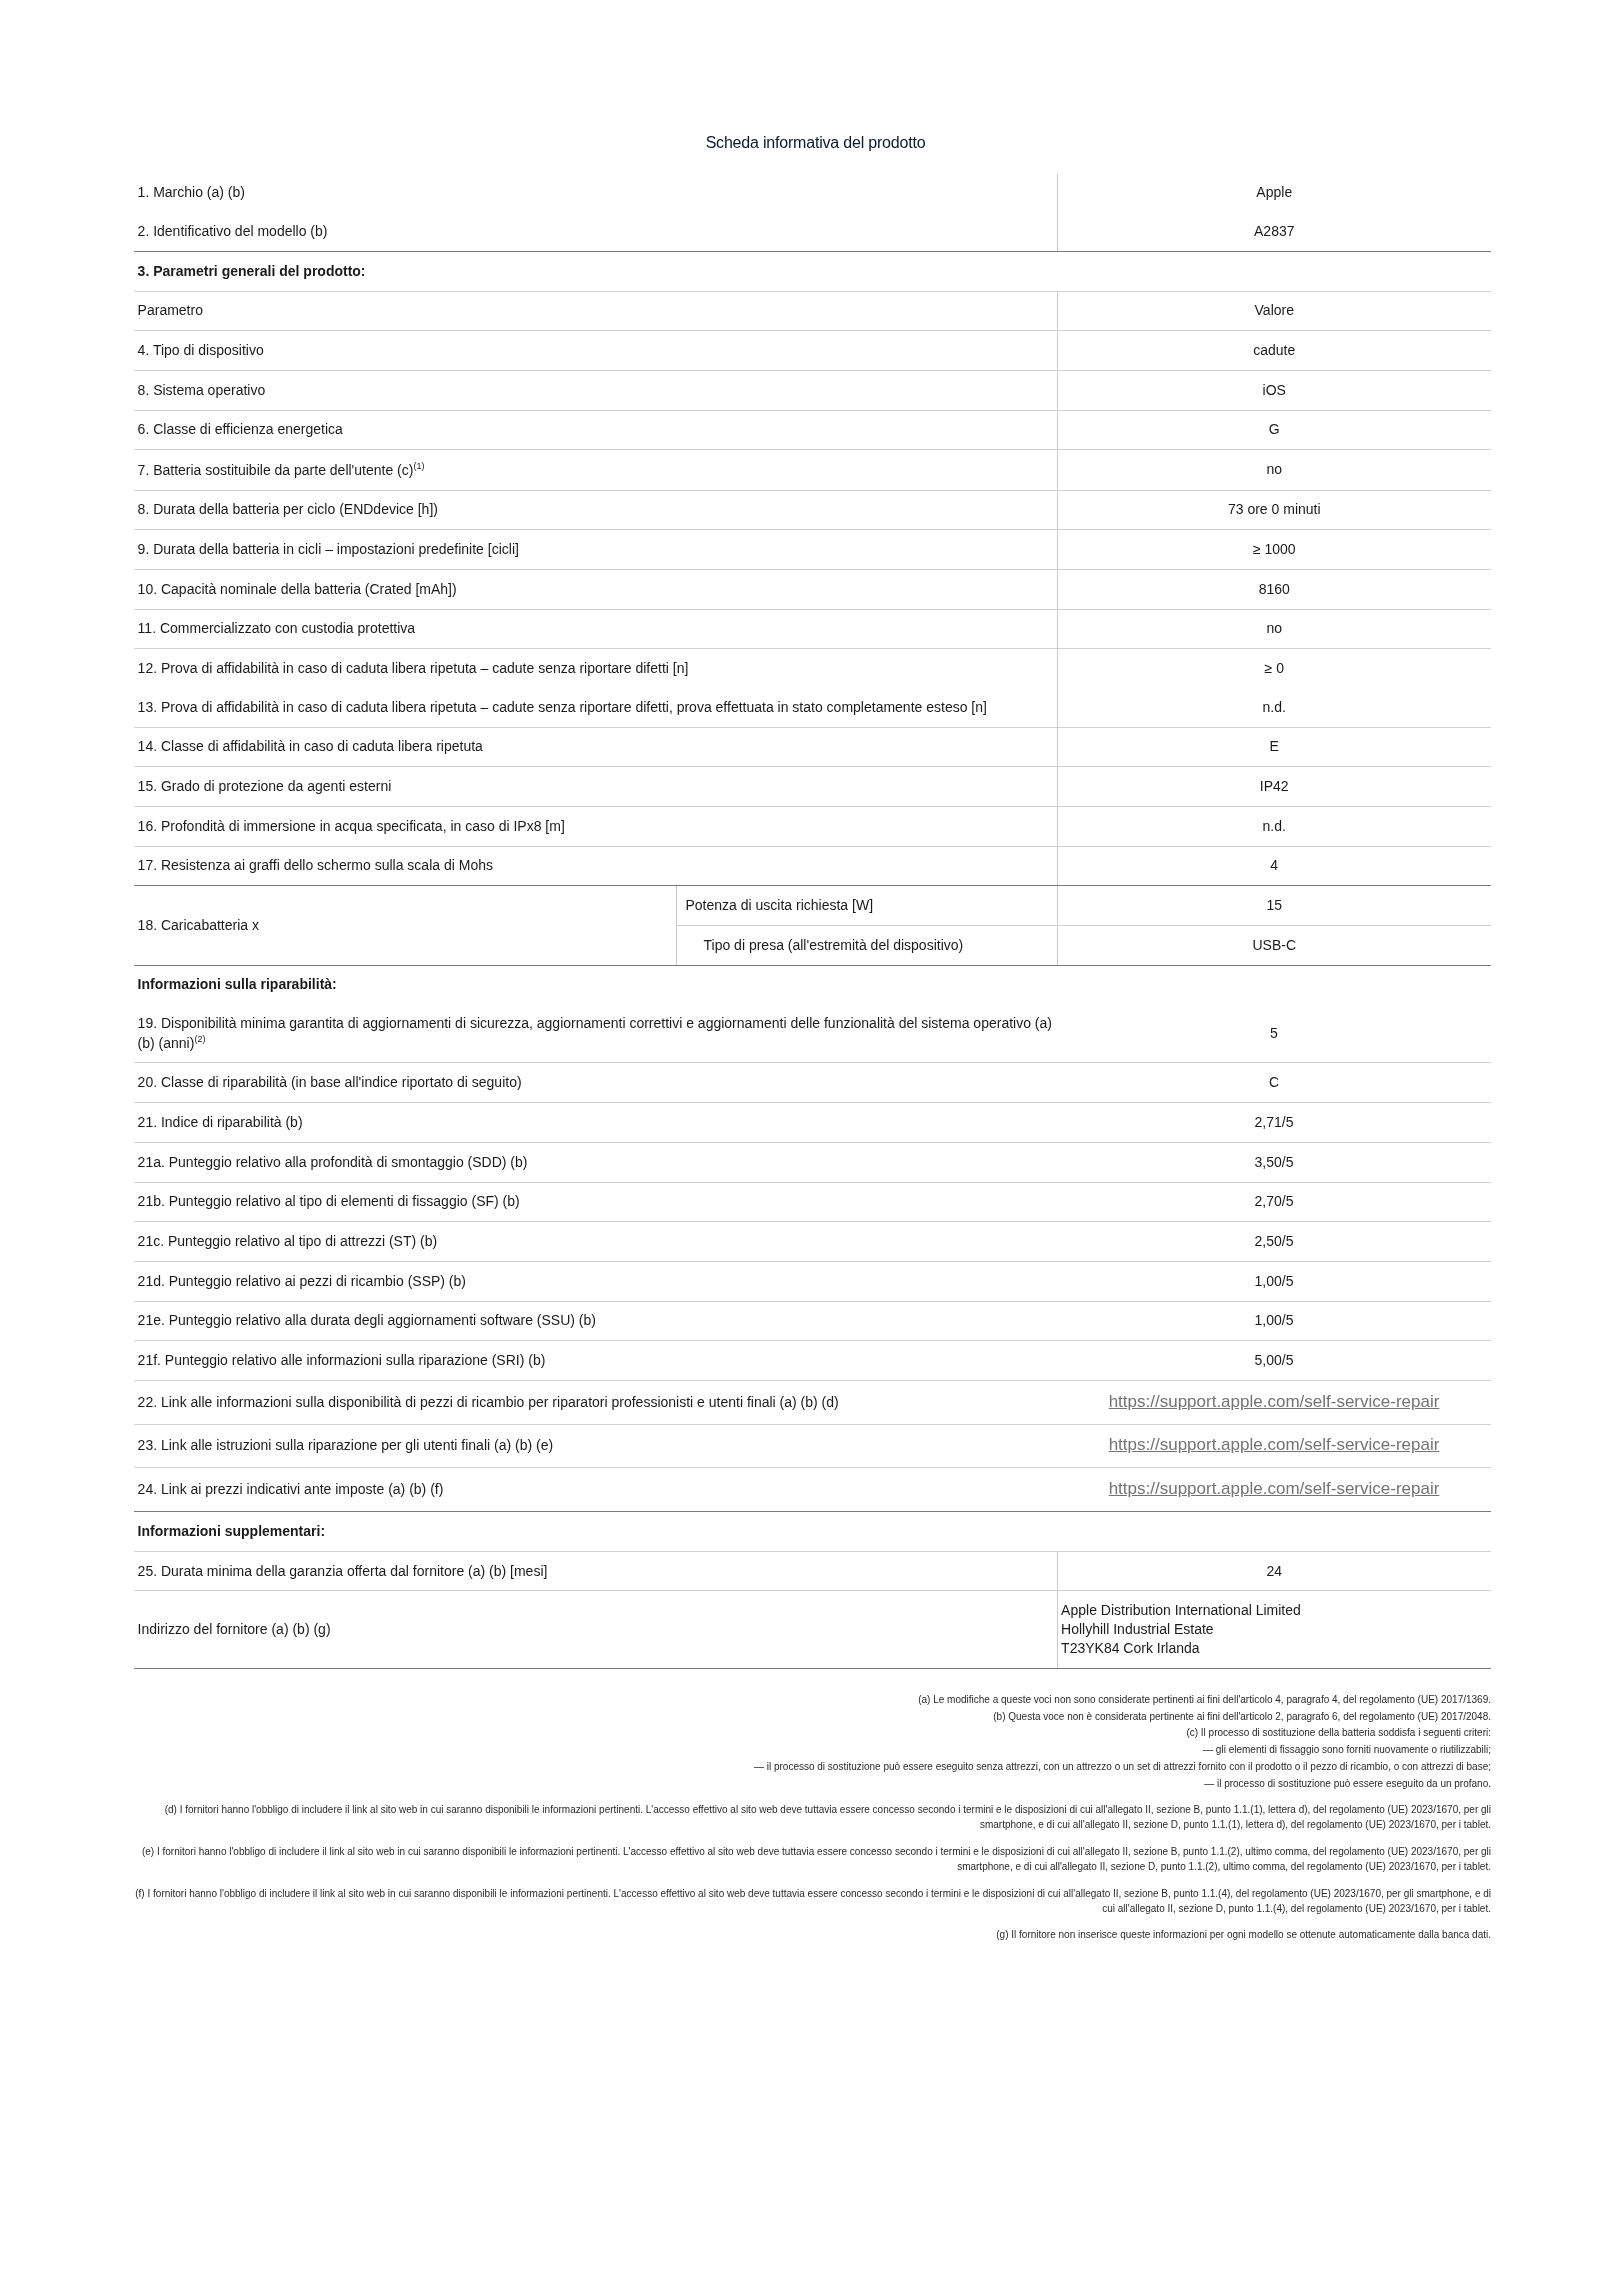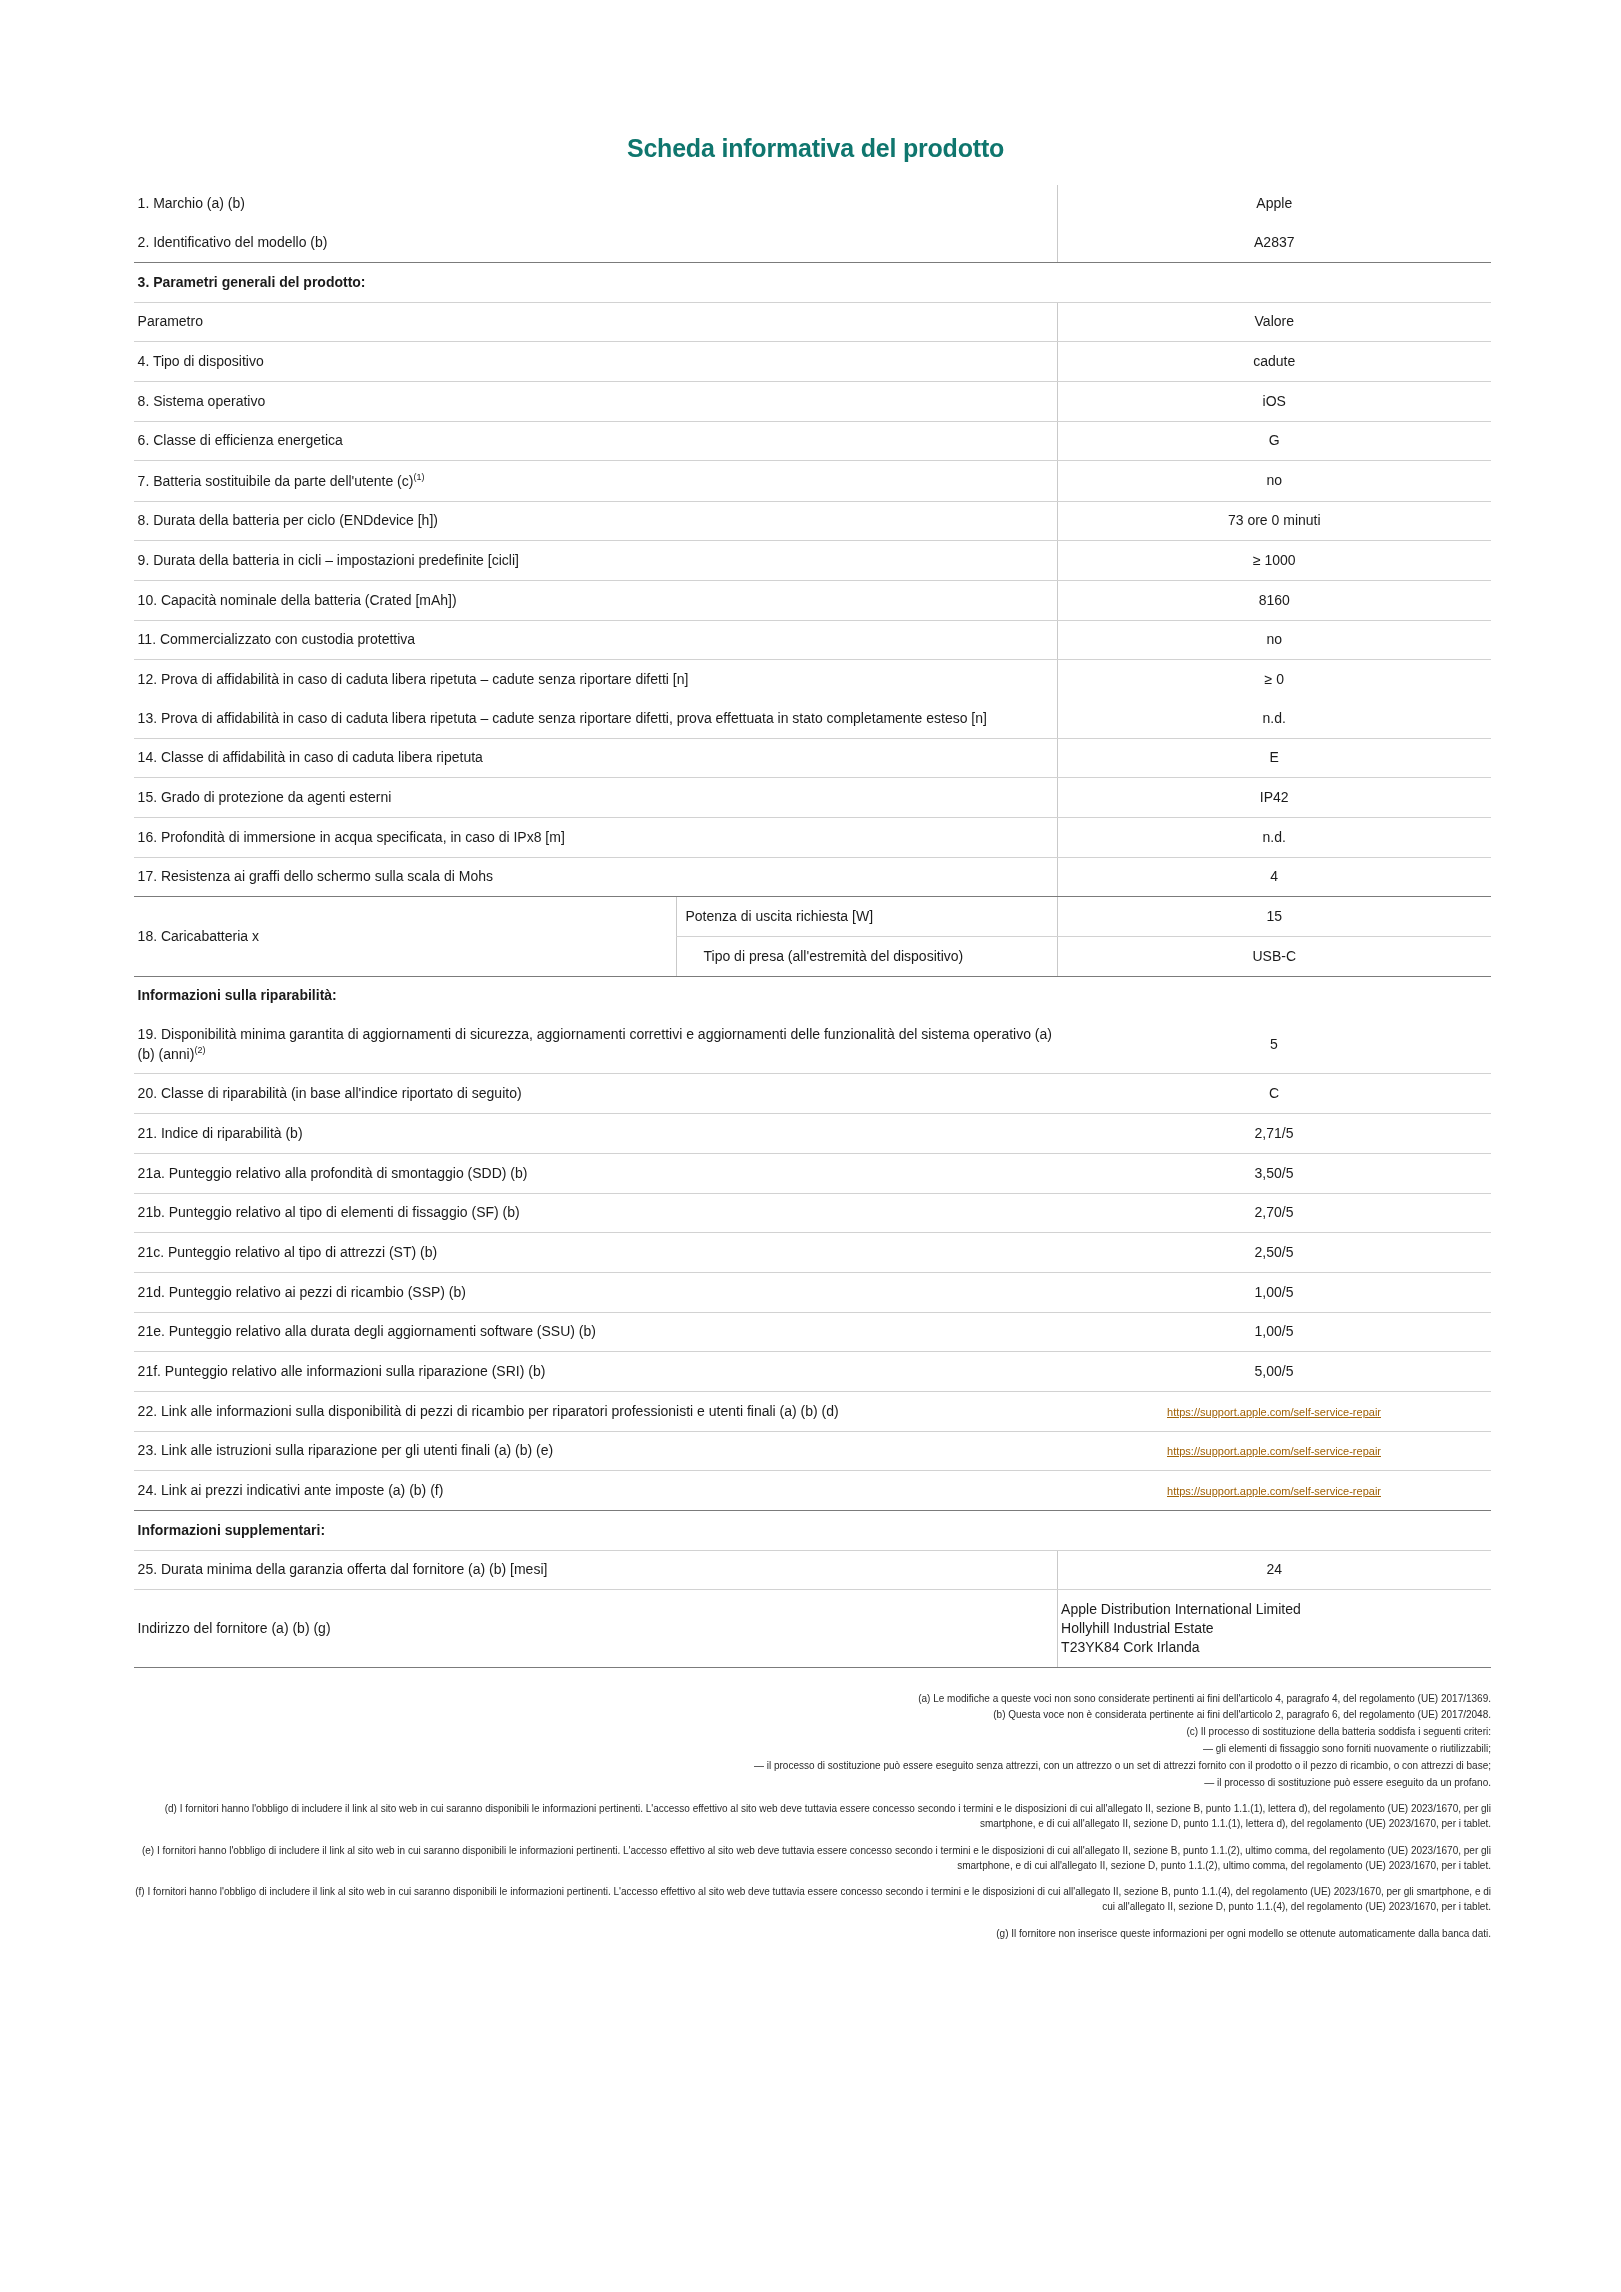--- a/index.html
+++ b/index.html
@@ -16,25 +16,25 @@
   }
   .page {
     width: 1622px;
     min-height: 2293px;
     position: relative;
     box-sizing: border-box;
     padding: 134px 125px 36px 134px;
   }
   .doc-title {
     text-align: center;
-    font-size: 25px;
-    font-weight: bold;
+    font-size: 16px;
+    font-weight: normal;
     letter-spacing: -0.2px;
     margin: 0 0 21.5px 0;
-    color: #0f766e;
+    color: #0f172a;
   }
   table.sheet {
     width: 1357px;
     border-collapse: collapse;
     table-layout: fixed;
   }
   table.sheet td {
     vertical-align: middle;
     font-size: 14px;
     line-height: 1.35;
@@ -61,23 +61,23 @@
     font-weight: bold;
     font-size: 14px;
     padding-top: 11.6px;
     padding-bottom: 9.9px;
   }
   .sup {
     font-size: 9px;
     vertical-align: super;
   }
   a.link {
-    color: #a16207;
+    color: #737373;
     text-decoration: underline;
-    font-size: 11px;
+    font-size: 17px;
     word-break: break-all;
   }
   .addr {
     text-align: left;
     padding-left: 10.7px;
     line-height: 1.45;
     white-space: pre-line;
   }
   .notes {
     width: 1357px;

